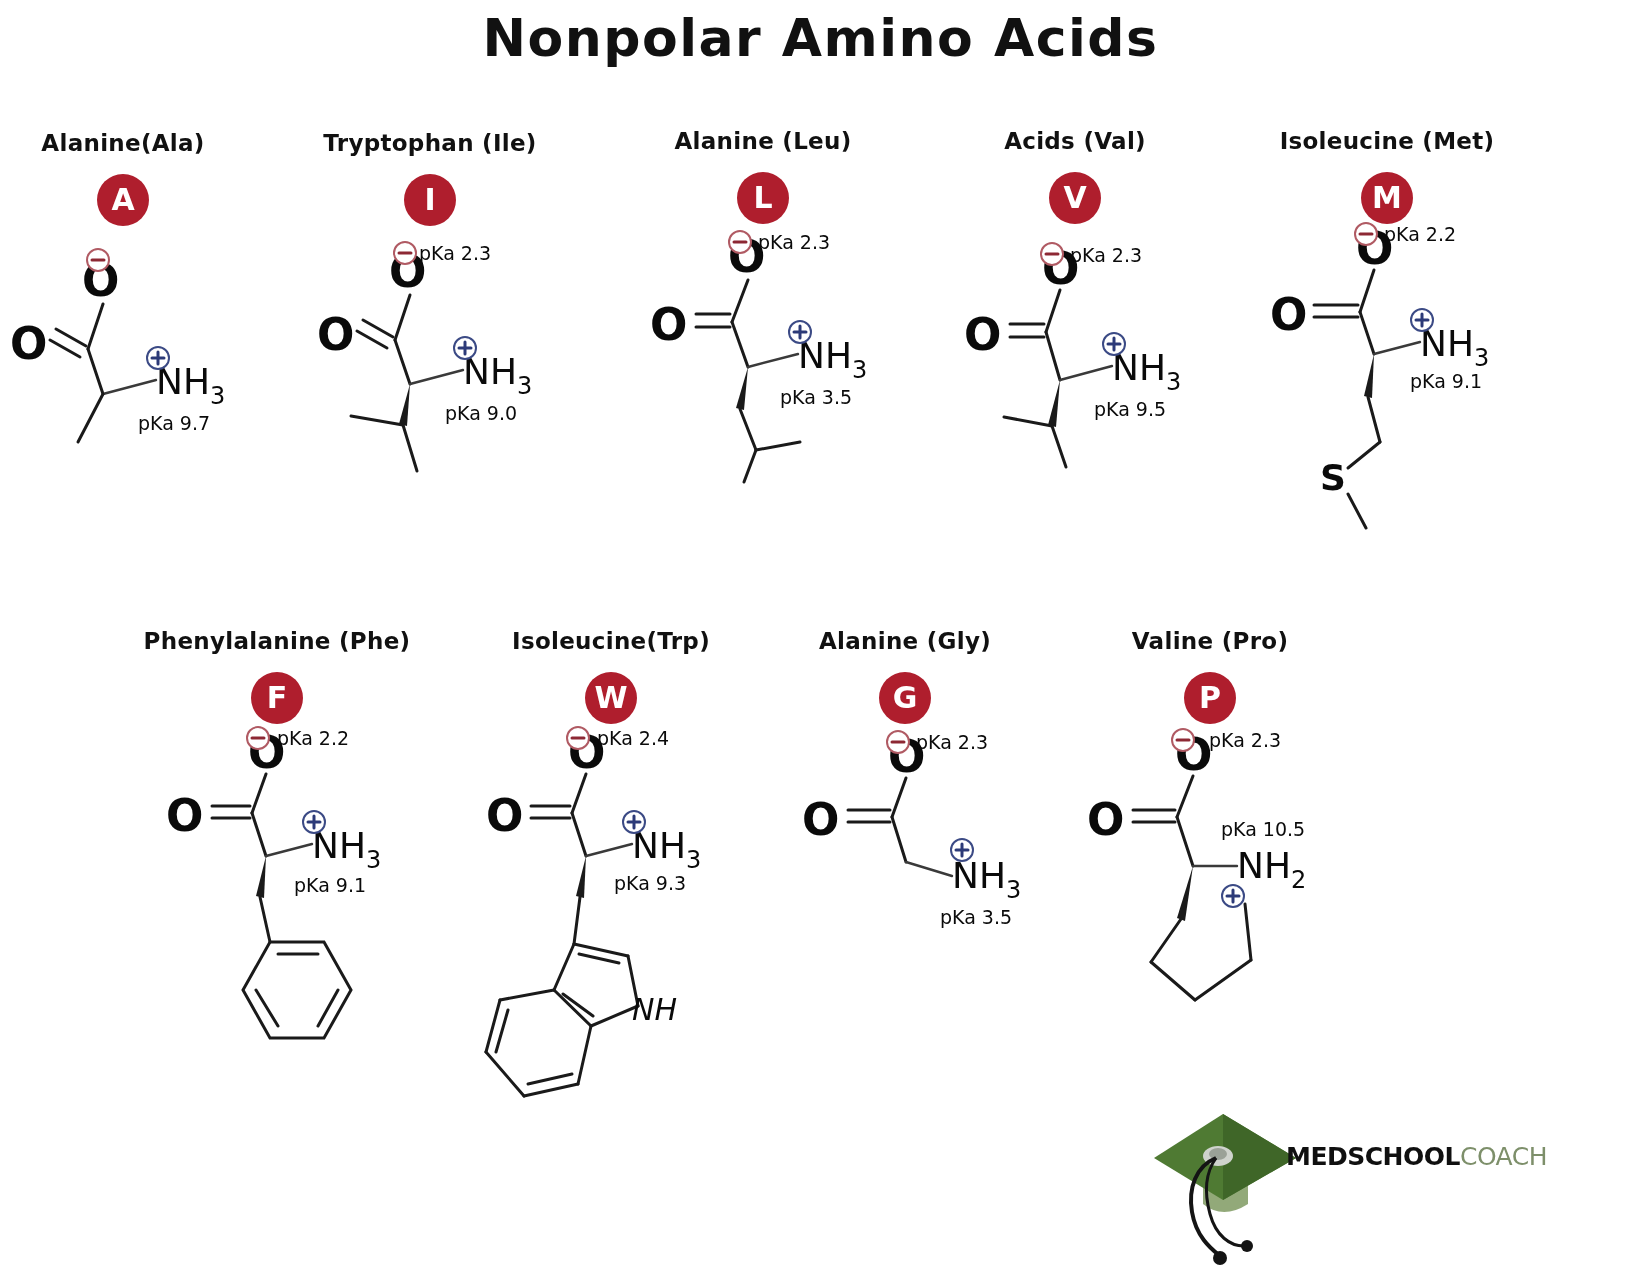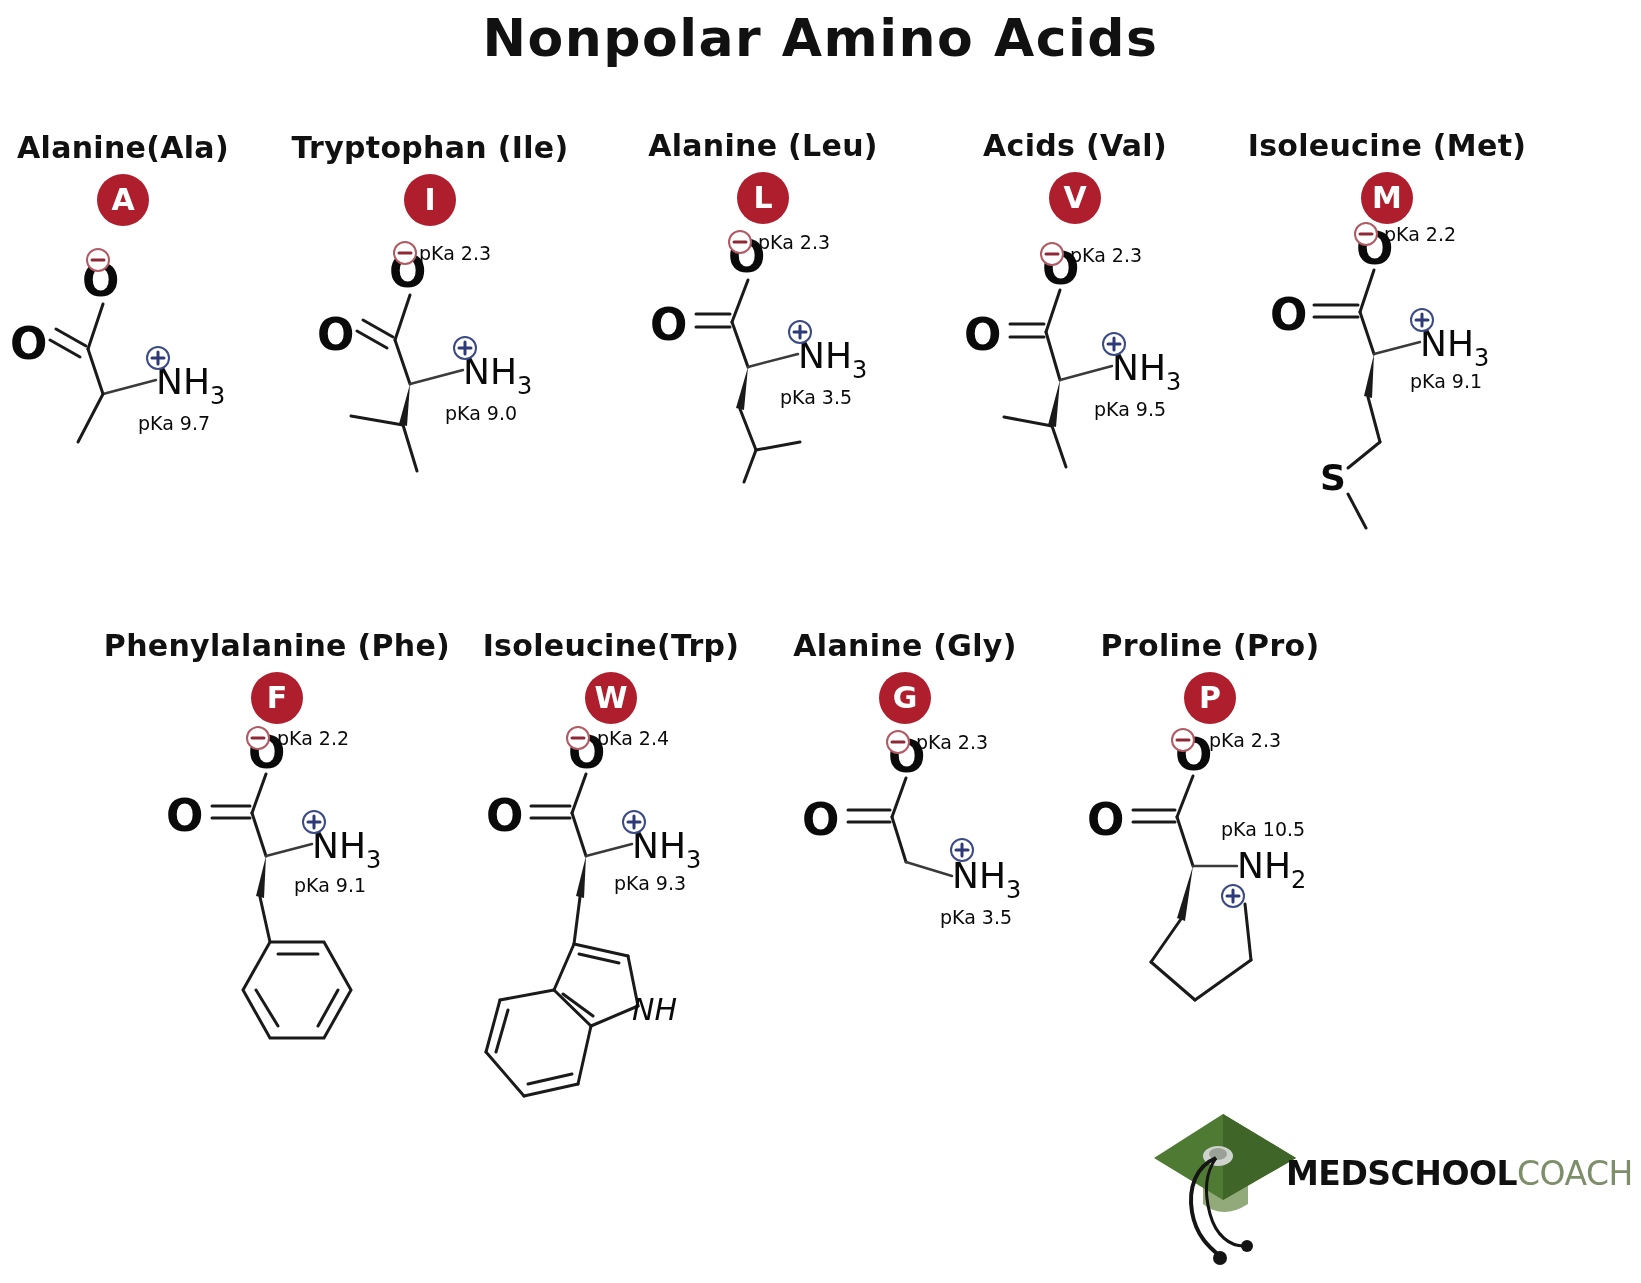--- a/index.html
+++ b/index.html
@@ -15,21 +15,21 @@
     font-family:"DejaVu Sans","Liberation Sans",sans-serif;
     font-size:52px;font-weight:700;letter-spacing:1.5px;color:#111;
     font-style:normal;
   }
 
   
   .aa{position:absolute;}
   .aa-name{
     position:absolute;left:50%;transform:translateX(-50%);
     white-space:nowrap;top:0;
-    font-size:30px;font-weight:700;color:#111;letter-spacing:.3px;
+    font-size:23px;font-weight:700;color:#111;letter-spacing:.3px;
     font-family:"DejaVu Sans","Liberation Sans",sans-serif;
   }
   .badge{
     position:absolute;left:50%;transform:translateX(-50%);
     top:44px;width:52px;height:52px;border-radius:50%;
     background:#af1e2d;color:#fff;
     display:flex;align-items:center;justify-content:center;
     font-size:30px;font-weight:700;line-height:1;
     font-family:"DejaVu Sans","Liberation Sans",sans-serif;
   }
@@ -49,23 +49,23 @@
   .pka{font-family:"DejaVu Sans","Liberation Sans",sans-serif;
        font-size:19px;fill:#0a0a0a;}
   .chg-neg circle{fill:#fff;stroke:#b05a63;stroke-width:2;}
   .chg-neg line{stroke:#8d2834;stroke-width:3;stroke-linecap:round;}
   .chg-pos circle{fill:#fff;stroke:#3b4a85;stroke-width:2;}
   .chg-pos line{stroke:#2c3a78;stroke-width:3;stroke-linecap:round;}
 
   
   .logo{position:absolute;left:1148px;top:1096px;width:430px;height:170px;}
   .logo-wordmark{
-    position:absolute;left:138px;top:58px;
+    position:absolute;left:138px;top:46px;
     font-family:"DejaVu Sans","Liberation Sans",sans-serif;
-    font-size:33px;font-weight:700;letter-spacing:-.5px;white-space:nowrap;
+    font-size:25px;font-weight:700;letter-spacing:-.5px;white-space:nowrap;
   }
   .wm-dark{color:#101010;}
   .wm-green{color:#7d8f6a;font-weight:400;}
 </style>
 </head>
 <body>
 
 <div class="page">
 
   <div class="title">Nonpolar Amino Acids</div>
@@ -345,21 +345,21 @@
           <circle cx="172" cy="118" r="11"></circle>
             <line x1="166" y1="118" x2="178" y2="118"></line>
             <line x1="172" y1="112" x2="172" y2="124"></line>
         </g>
         <text class="pka" x="150" y="192">pKa 3.5</text>
       </svg>
     </div>
   </div>
 
   <div class="aa" style="left:1085px;top:628px;width:250px;">
-    <div class="aa-name">Proline (Pro)</div>
+    <div class="aa-name">Valine (Pro)</div>
     <div class="badge">P</div>
     <div class="struct">
       <svg width="250" height="330" viewBox="0 0 250 330">
         <line class="bond" x1="48" y1="78" x2="90" y2="78"></line>
         <line class="bond" x1="48" y1="90" x2="90" y2="90"></line>
         <text class="atom atom-o" x="2" y="103">O</text>
         <line class="bond" x1="92" y1="85" x2="108" y2="44"></line>
         <text class="atom atom-o" x="90" y="38">O</text>
         <g class="chg-neg">
           <circle cx="98" cy="8" r="11"></circle>

